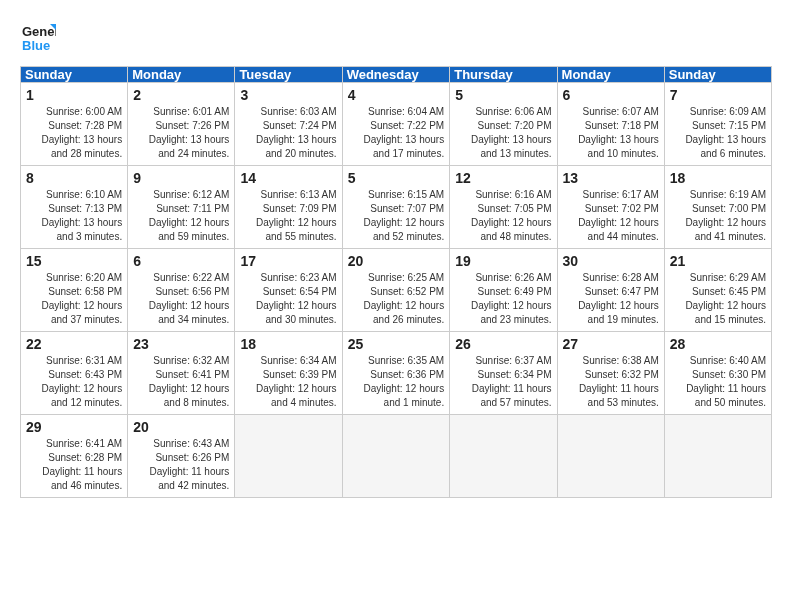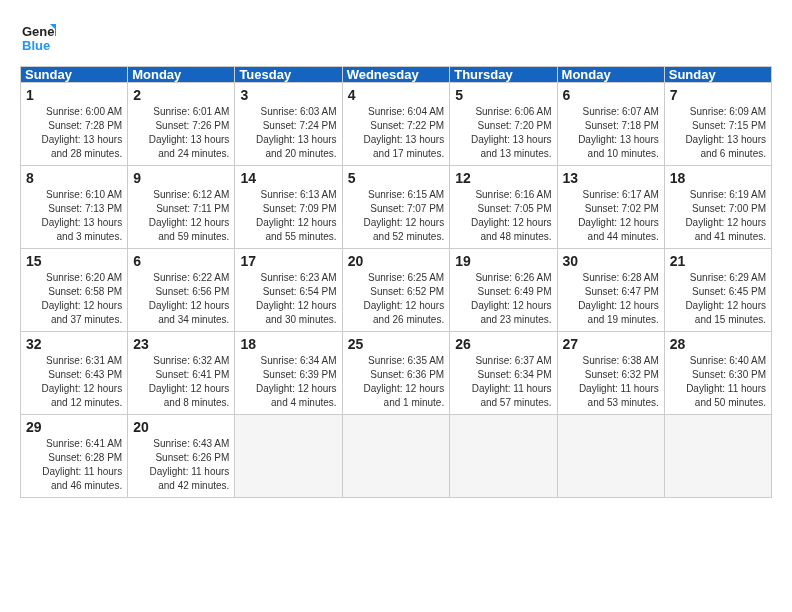--- a/index.html
+++ b/index.html
@@ -185,21 +185,21 @@
         <span class="day-number">30</span>
         <div class="day-info">Sunrise: 6:28 AM<br>Sunset: 6:47 PM<br>Daylight: 12 hours and 19 minutes.</div>
       </td>
         <td>
         <span class="day-number">21</span>
         <div class="day-info">Sunrise: 6:29 AM<br>Sunset: 6:45 PM<br>Daylight: 12 hours and 15 minutes.</div>
       </td>
       </tr>
       <tr>
         <td>
-        <span class="day-number">32</span>
+        <span class="day-number">22</span>
         <div class="day-info">Sunrise: 6:31 AM<br>Sunset: 6:43 PM<br>Daylight: 12 hours and 12 minutes.</div>
       </td>
         <td>
         <span class="day-number">23</span>
         <div class="day-info">Sunrise: 6:32 AM<br>Sunset: 6:41 PM<br>Daylight: 12 hours and 8 minutes.</div>
       </td>
         <td>
         <span class="day-number">18</span>
         <div class="day-info">Sunrise: 6:34 AM<br>Sunset: 6:39 PM<br>Daylight: 12 hours and 4 minutes.</div>
       </td>

